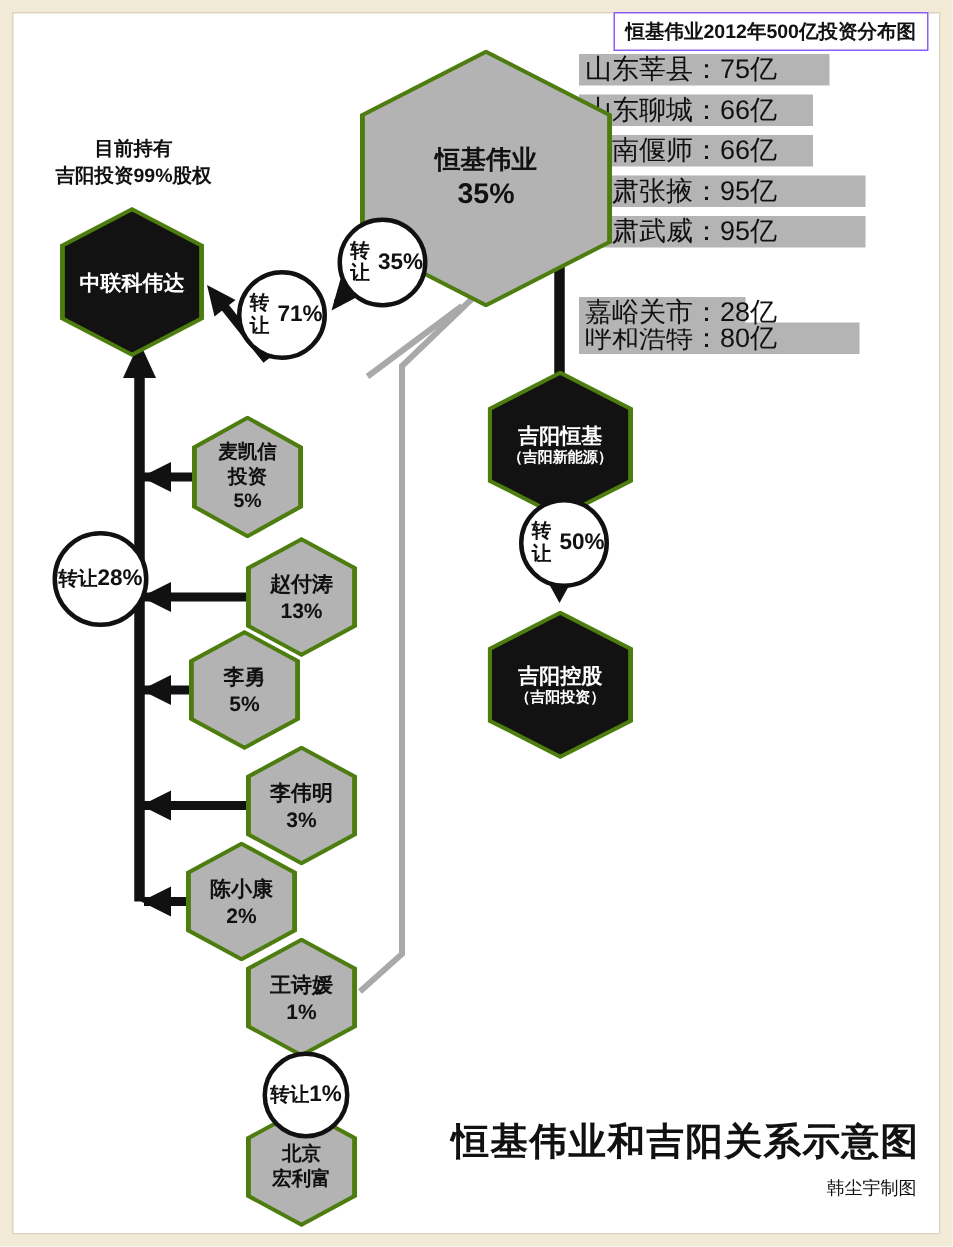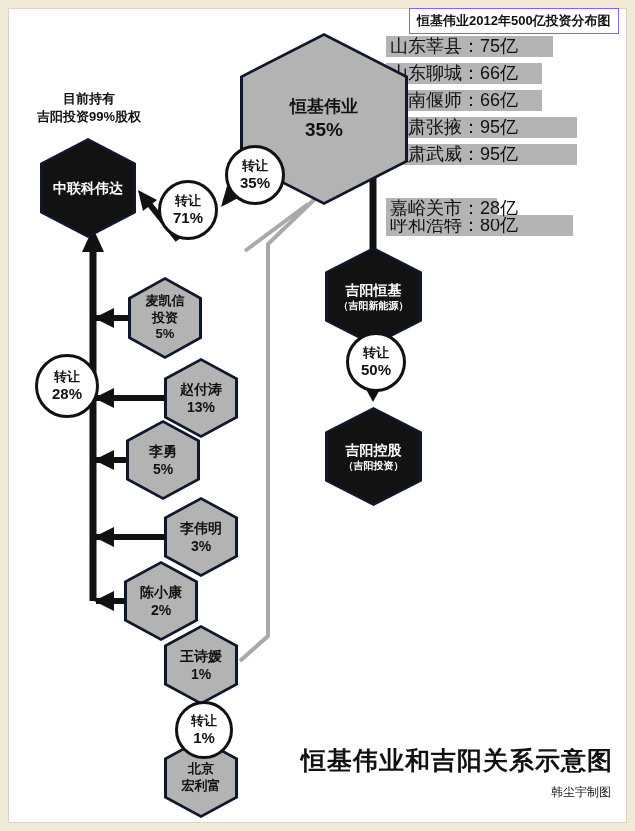--- a/index.html
+++ b/index.html
@@ -9,34 +9,34 @@
     font-family:"Liberation Sans","DejaVu Sans",sans-serif;
     color:#111;overflow:hidden;
   }
   .canvas{position:absolute;inset:0;width:635px;height:831px;}
   .page{position:absolute;inset:8px;background:#ffffff;border:1px solid #ddd4bf;}
   svg.connectors{position:absolute;left:0;top:0;z-index:1;pointer-events:none;}
 
   
   .hex{position:absolute;z-index:2;
        clip-path:polygon(50% 0%,100% 25%,100% 75%,50% 100%,0% 75%,0% 25%);
-       background:#0f172a;}
+       background:#4d7c0f;}
   .hex .hex-inner{position:absolute;inset:3px;
        clip-path:polygon(50% 0%,100% 25%,100% 75%,50% 100%,0% 75%,0% 25%);
        background:#b3b3b3;display:flex;flex-direction:column;align-items:center;
        justify-content:center;text-align:center;font-weight:bold;font-size:14px;line-height:1.3;}
   .hex.black .hex-inner{background:#121212;color:#ffffff;}
   .hex.big .hex-inner{font-size:17px;}
   .hex.big .pct{font-size:19px;}
   .hex .sub{font-size:10px;font-weight:bold;}
 
   
   .transfer{position:absolute;z-index:3;background:#ffffff;border:3px solid #111;
-       border-radius:50%;display:flex;flex-direction:column;align-items:center;
-       justify-content:center;text-align:left;font-weight:bold;}
+       border-radius:50%;display:flex;flex-direction:row;align-items:center;
+       justify-content:center;text-align:center;font-weight:bold;}
   .transfer .t-label{font-size:13px;line-height:1.15;}
   .transfer .t-pct{font-size:15px;line-height:1.15;}
 
   
   .chart-title{position:absolute;left:409px;top:8px;z-index:2;background:#fff;
        border:1px solid #8b5cf6;padding:3px 7px;font-size:13px;font-weight:bold;white-space:nowrap;}
   .bar-row{position:absolute;left:386px;height:21px;background:#b4b4b4;z-index:2;}
   .bar-label{font-size:18px;line-height:21px;padding-left:4px;white-space:nowrap;color:#111;}
 
   .annotation{position:absolute;left:8px;top:90px;width:162px;z-index:2;

